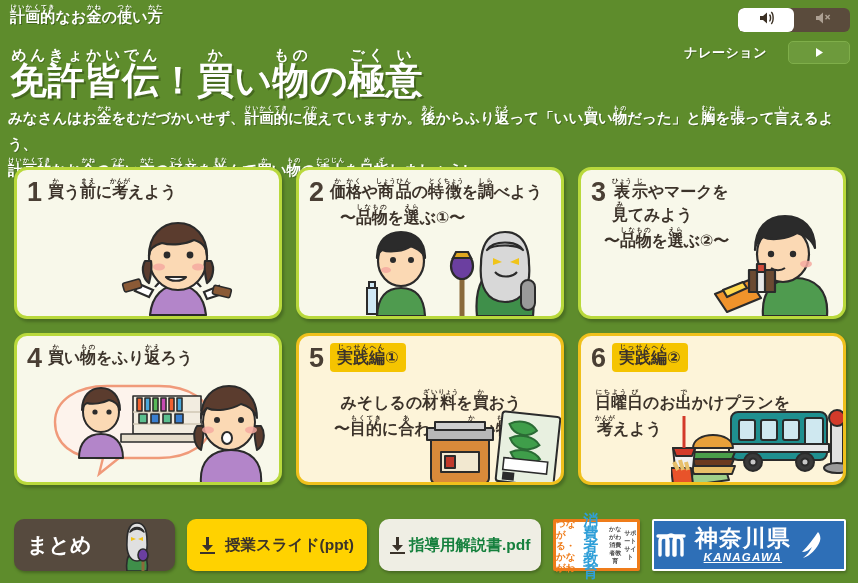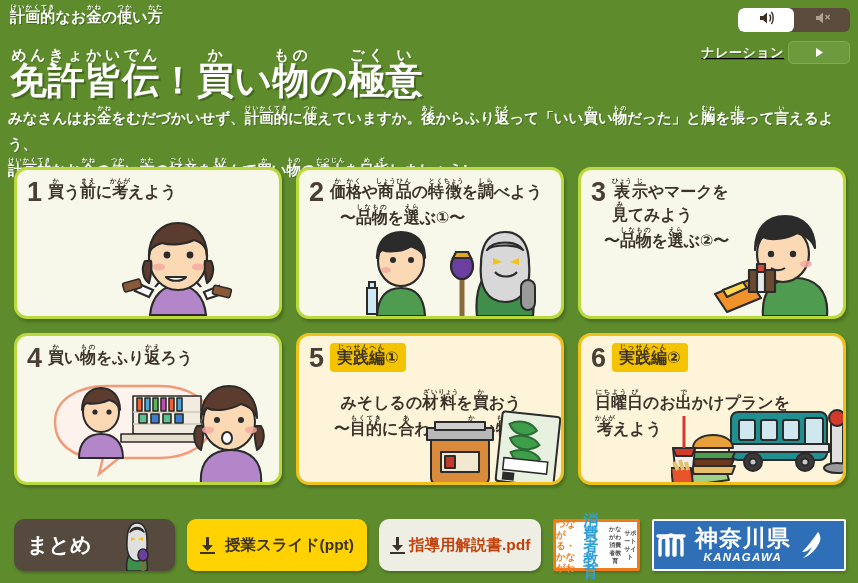--- a/index.html
+++ b/index.html
@@ -37,21 +37,21 @@
   }
   .audio-seg {
     flex: 1 1 50%; display: flex; align-items: center; justify-content: center;
     cursor: pointer;
   }
   .audio-seg.on { background: #ffffff; border-radius: 6px; }
   .audio-seg.on svg { fill: #3b3024; }
   .audio-seg.off svg { fill: #ada093; }
   .narration-row {
     display: flex; align-items: center; justify-content: flex-end;
-    gap: 4px; margin-top: 9px; text-decoration: underline;
+    gap: 21px; margin-top: 9px;
   }
   .narration-label {
     color: #ffffff; font-size: 13px; font-weight: 700; letter-spacing: .04em;
     text-shadow: 1px 1px 0 rgba(0,0,0,.25);
   }
   .narration-play {
     width: 62px; height: 23px; background: #6d9a3c; border: 1px solid #7fae4a;
     border-radius: 5px; display: flex; align-items: center; justify-content: center;
     cursor: pointer;
   }
@@ -119,42 +119,42 @@
   }
   .btn-summary {
     width: 170px; background: #564a3e; color: #ffffff; padding-left: 13px;
     font-size: 21px; font-weight: 700; position: relative;
   }
   .btn-ppt {
     width: 192px; background: #ffd200; color: #3b332a; justify-content: center;
     gap: 10px; font-size: 15.5px; font-weight: 700; border-radius: 9px;
   }
   .btn-pdf {
-    width: 172px; background: #efeee4; color: #c2410c; justify-content: center;
+    width: 172px; background: #efeee4; color: #15803d; justify-content: center;
     gap: 4px; font-size: 15.5px; font-weight: 700;
   }
   .dl-icon { width: 15px; height: 17px; flex: 0 0 auto; }
 
   .banner-consumer {
     width: 92px; height: 52px; background: #ffffff; border: 3px solid #ef7c1a;
     border-radius: 2px; display: flex; align-items: center;
     justify-content: center; cursor: pointer; box-shadow: 1px 2px 3px rgba(0,0,0,.22);
   }
   .bc-1 { font-size: 9.5px; font-weight: 900; color: #ef7c1a; line-height: 11px; }
   .bc-2 { font-size: 15px; font-weight: 900; color: #2f9fd8; line-height: 13px; }
   .bc-3 { font-size: 6px; font-weight: 700; color: #4a4a4a; line-height: 8px; text-align:center; }
 
   .banner-kanagawa {
     width: 206px; height: 52px; background: #2e6fb7; border: 2px solid #ffffff;
     border-radius: 2px; display: flex; align-items: center; gap: 7px;
     padding: 0 0; cursor: pointer; box-shadow: 1px 2px 3px rgba(0,0,0,.22);
   }
   .kn-text { display: flex; flex-direction: column; line-height: 1; }
   .kn-jp { font-size: 23px; font-weight: 900; color: #ffffff; letter-spacing: .04em; }
-  .kn-en { font-size: 11.5px; font-weight: 800; color: #ffffff; font-style: italic; letter-spacing: .11em; text-align:center; margin-top: 2px; }
+  .kn-en { font-size: 11.5px; font-weight: 800; color: #ffffff; font-style: italic; letter-spacing: .11em; text-align:center; margin-top: 2px; text-decoration: underline; }
 </style>
 </head>
 <body>
 
 <div class="page">
 
   <div class="head-left">
     <div class="kicker">
       <ruby>計<rt>けい</rt>画<rt>かく</rt>的<rt>てき</rt></ruby>なお<ruby>金<rt>かね</rt></ruby>の<ruby>使<rt>つか</rt></ruby>い<ruby>方<rt>かた</rt></ruby>
     </div>

